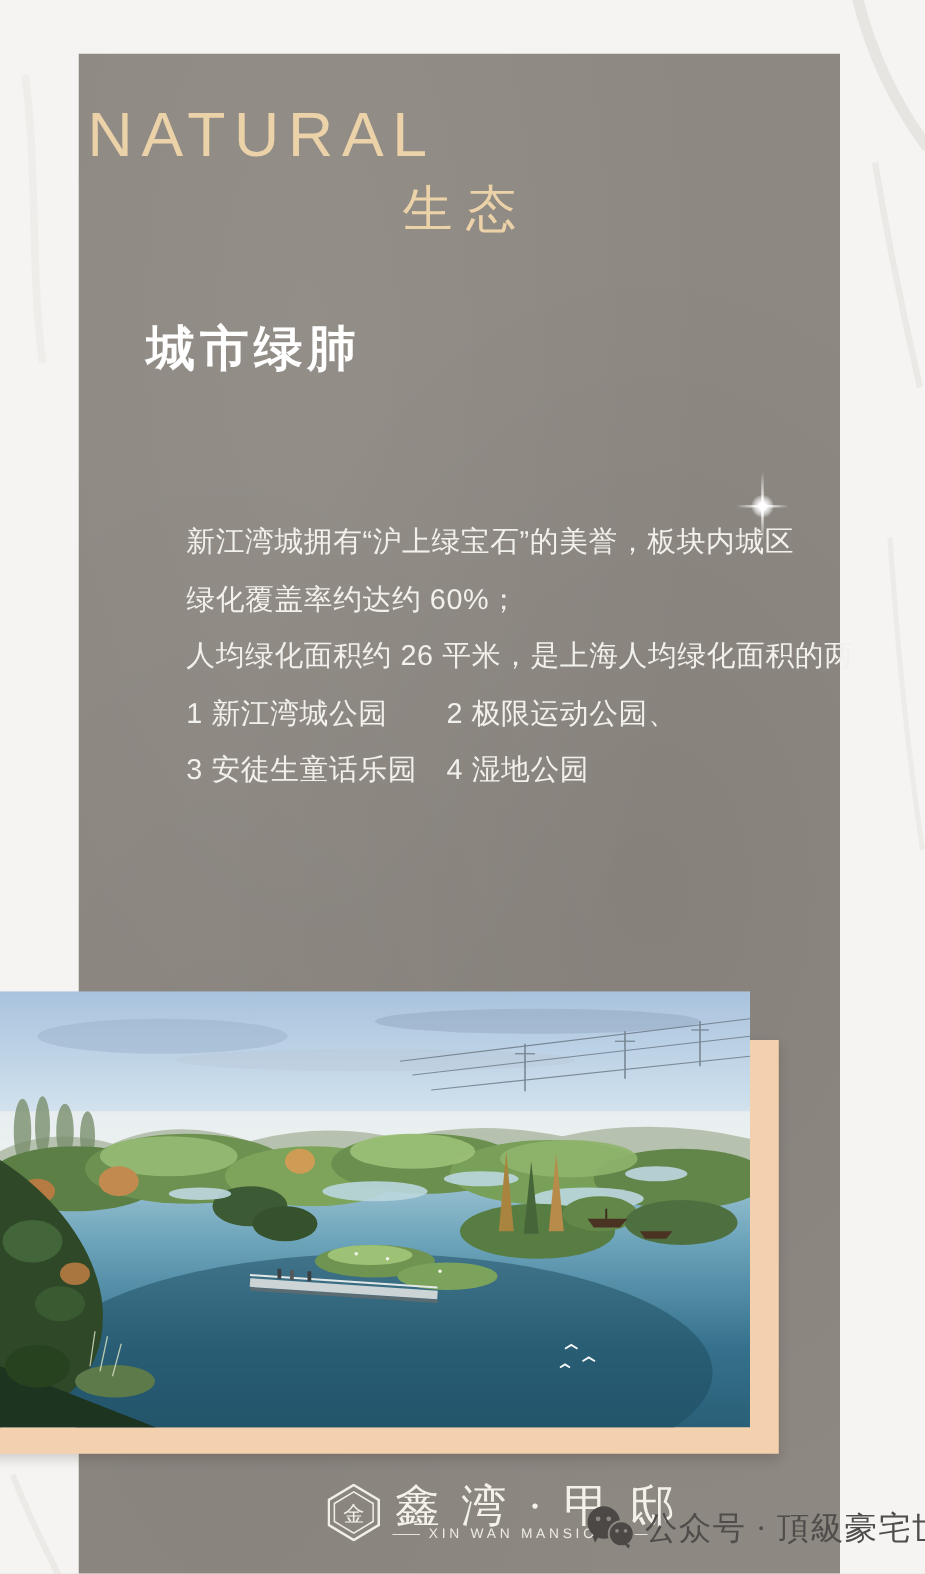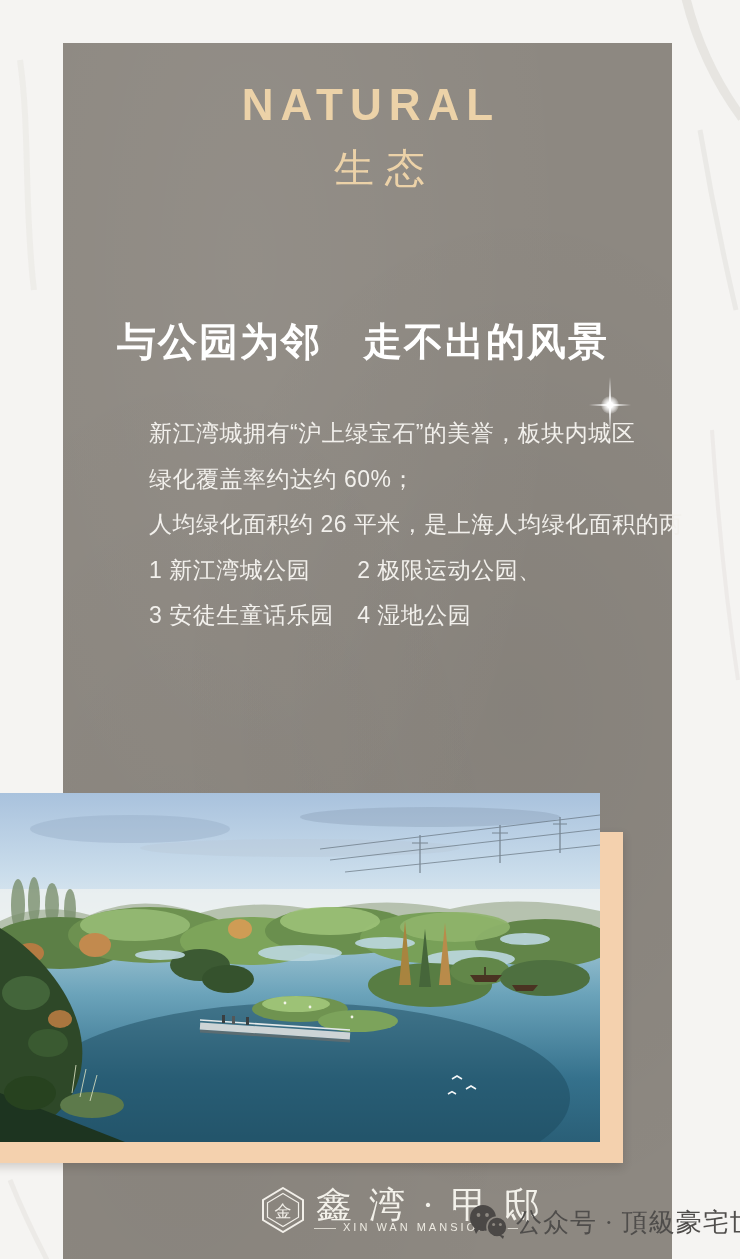--- a/index.html
+++ b/index.html
@@ -13,28 +13,28 @@
   
   .card{
     position:absolute;left:63px;top:43px;width:609px;height:1216px;z-index:1;
     background:#8d8881;
     background-image:
       radial-gradient(ellipse at 30% 18%, rgba(255,255,255,.05), transparent 55%),
       radial-gradient(ellipse at 75% 55%, rgba(0,0,0,.05), transparent 55%),
       radial-gradient(ellipse at 20% 80%, rgba(0,0,0,.04), transparent 50%);
   }
   .section-en{
-    position:absolute;top:40px;left:0;width:100%;text-align:center;
-    font-size:44px;font-weight:700;line-height:1;color:#ecd2a8;
+    position:absolute;top:40px;left:0;width:100%;text-align:left;
+    font-size:50px;font-weight:400;line-height:1;color:#ecd2a8;
     letter-spacing:7px;text-indent:7px;
   }
   .section-zh{
     position:absolute;top:103px;left:0;width:100%;text-align:center;
     font-size:40px;font-weight:300;line-height:1.1;color:#ecd2a8;
-    letter-spacing:11px;text-indent:11px;margin-left:12px;
+    letter-spacing:11px;text-indent:11px;
   }
   .heading{position:absolute;left:54px;color:#ffffff;font-weight:700;line-height:1.1;white-space:pre;}
   .heading.h1{top:216px;font-size:39px;letter-spacing:4px;}
   .heading.h2{top:278px;font-size:39px;letter-spacing:2px;}
   .body-block{position:absolute;left:54px;top:368px;}
   .body-line{
     height:45.5px;line-height:45.5px;font-size:23px;letter-spacing:.5px;
     color:#f2f0ec;white-space:pre;margin-left:32px;
   }
   
@@ -74,21 +74,21 @@
     <path d="M700,130 C710,190 722,250 736,310" stroke="#dedbd7" stroke-width="5" fill="none" opacity="0.45"></path>
     <path d="M712,430 C718,520 726,600 738,680" stroke="#e0ddd9" stroke-width="4" fill="none" opacity="0.4"></path>
     <path d="M10,1180 C22,1210 34,1235 48,1262" stroke="#dedbd7" stroke-width="5" fill="none" opacity="0.4"></path>
     <path d="M20,60 C30,130 24,210 34,290" stroke="#e2dfdb" stroke-width="6" fill="none" opacity="0.35"></path>
   </svg>
 
   <div class="card">
     <div class="section-en">NATURAL</div>
     <div class="section-zh">生态</div>
 
-    <div class="heading h2">与公园为邻　走不出的风景</div>
+    <div class="heading h1">城市绿肺</div>
 
     <div class="body-block">
       <div class="body-line">新江湾城拥有“沪上绿宝石”的美誉，板块内城区</div>
       <div class="body-line">绿化覆盖率约达约 60%；</div>
       <div class="body-line">人均绿化面积约 26 平米，是上海人均绿化面积的两</div>
       <div class="body-line">1 新江湾城公园　　2 极限运动公园、</div>
       <div class="body-line">3 安徒生童话乐园　4 湿地公园</div>
     </div>
 
     <div class="sparkle">

